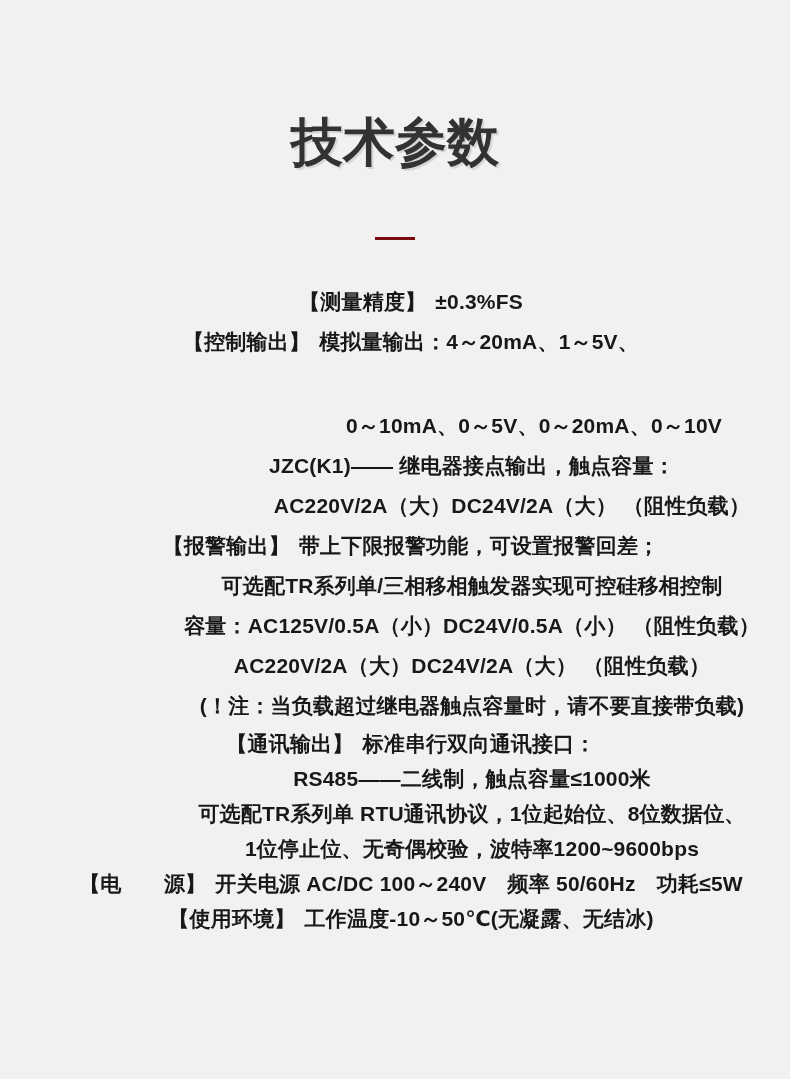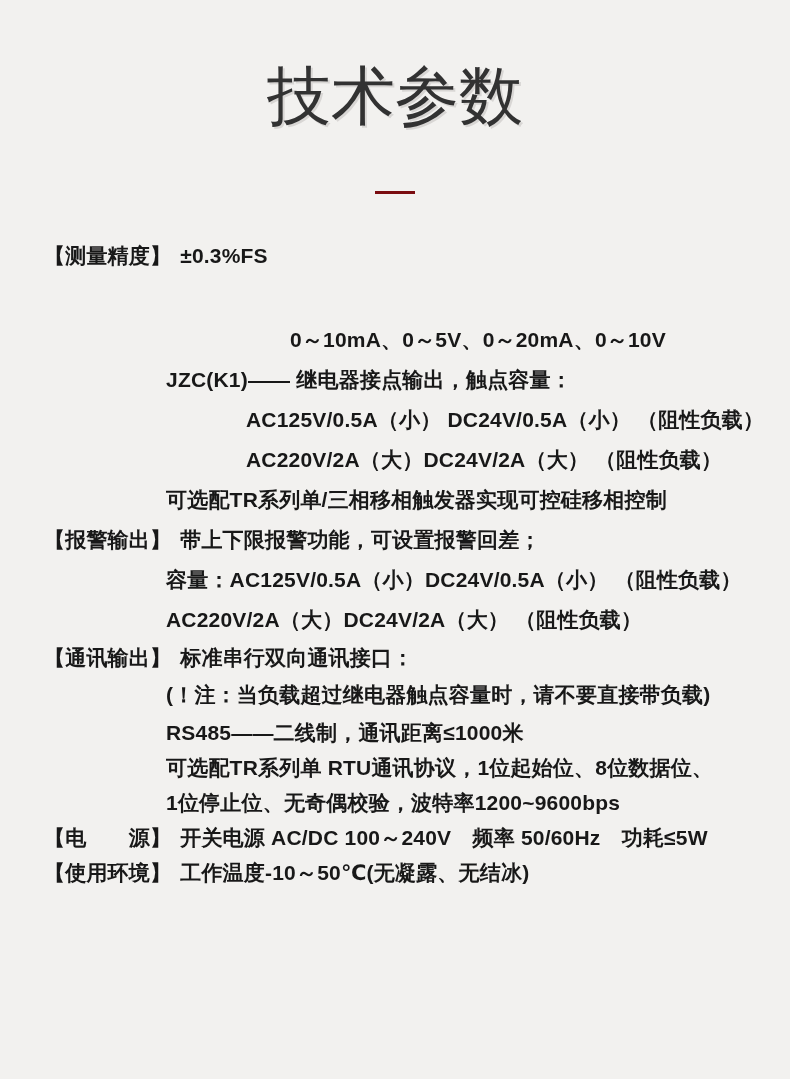--- a/index.html
+++ b/index.html
@@ -5,25 +5,25 @@
   * { margin: 0; padding: 0; box-sizing: border-box; }
   html, body {
     width: 790px;
     height: 1079px;
     overflow: hidden;
     font-family: "Liberation Sans", "DejaVu Sans", sans-serif;
   }
   body { background: #f2f1ef; }
 
   .page-title {
-    margin-top: 56px;
+    margin-top: 102px;
     text-align: center;
-    font-size: 64px;
+    font-size: 52px;
     line-height: 80px;
-    font-weight: 400;
+    font-weight: 700;
     color: #323232;
     letter-spacing: 0px;
     text-shadow: 2px 2px 0 #d8d6d4;
     white-space: nowrap;
   }
 
   .title-underline {
     width: 40px;
     height: 3px;
     background: #7a0c10;
@@ -36,46 +36,47 @@
     padding-right: 12px;
     font-size: 21px;
     font-weight: 700;
     color: #181818;
   }
 
   .row {
     line-height: 40px;
     white-space: nowrap;
     letter-spacing: 0.2px;
+    text-align: center;
   }
   .row.tight { line-height: 35px; }
 
   .row .label { margin-right: 9px; }
 
   .row.i1 { padding-left: 122px; }
   .row.i2 { padding-left: 202px; }
   .row.i3 { padding-left: 246px; margin-top: 44px; }
 </style>
 </head>
 <body style="background: rgb(242, 241, 239);">
 
 <div class="page-title" style="color: rgb(50, 50, 50);">技术参数</div>
 
 <div class="title-underline" style="background: rgb(122, 12, 16);"></div>
 
 <div class="spec-list" style="color: rgb(24, 24, 24);">
     <div class="row"><span class="label">【测量精度】</span><span class="text">±0.3%FS</span></div>
+    <div class="row"><span class="label">【控制输出】</span><span class="text">模拟量输出：4～20mA、1～5V、</span></div>
     <div class="row i3"><span class="text">0～10mA、0～5V、0～20mA、0～10V</span></div>
     <div class="row i1"><span class="text">JZC(K1)—— 继电器接点输出，触点容量：</span></div>
-    <div class="row i2"><span class="text">AC125V/0.5A（小） DC24V/0.5A（小） （阻性负载）</span></div>
     <div class="row i2"><span class="text">AC220V/2A（大）DC24V/2A（大） （阻性负载）</span></div>
+    <div class="row"><span class="label">【报警输出】</span><span class="text">带上下限报警功能，可设置报警回差；</span></div>
     <div class="row i1"><span class="text">可选配TR系列单/三相移相触发器实现可控硅移相控制</span></div>
-    <div class="row"><span class="label">【报警输出】</span><span class="text">带上下限报警功能，可设置报警回差；</span></div>
     <div class="row i1"><span class="text">容量：AC125V/0.5A（小）DC24V/0.5A（小） （阻性负载）</span></div>
     <div class="row i1"><span class="text">AC220V/2A（大）DC24V/2A（大） （阻性负载）</span></div>
+    <div class="row i1"><span class="text">(！注：当负载超过继电器触点容量时，请不要直接带负载)</span></div>
     <div class="row tight"><span class="label">【通讯输出】</span><span class="text">标准串行双向通讯接口：</span></div>
-    <div class="row i1"><span class="text">(！注：当负载超过继电器触点容量时，请不要直接带负载)</span></div>
-    <div class="row tight i1"><span class="text">RS485——二线制，通讯距离≤1000米</span></div>
+    <div class="row tight i1"><span class="text">RS485——二线制，触点容量≤1000米</span></div>
     <div class="row tight i1"><span class="text">可选配TR系列单 RTU通讯协议，1位起始位、8位数据位、</span></div>
     <div class="row tight i1"><span class="text">1位停止位、无奇偶校验，波特率1200~9600bps</span></div>
     <div class="row tight"><span class="label">【电　　源】</span><span class="text">开关电源 AC/DC 100～240V　频率 50/60Hz　功耗≤5W</span></div>
     <div class="row tight"><span class="label">【使用环境】</span><span class="text">工作温度-10～50℃(无凝露、无结冰)</span></div>
   </div>
 
 </body></html>

